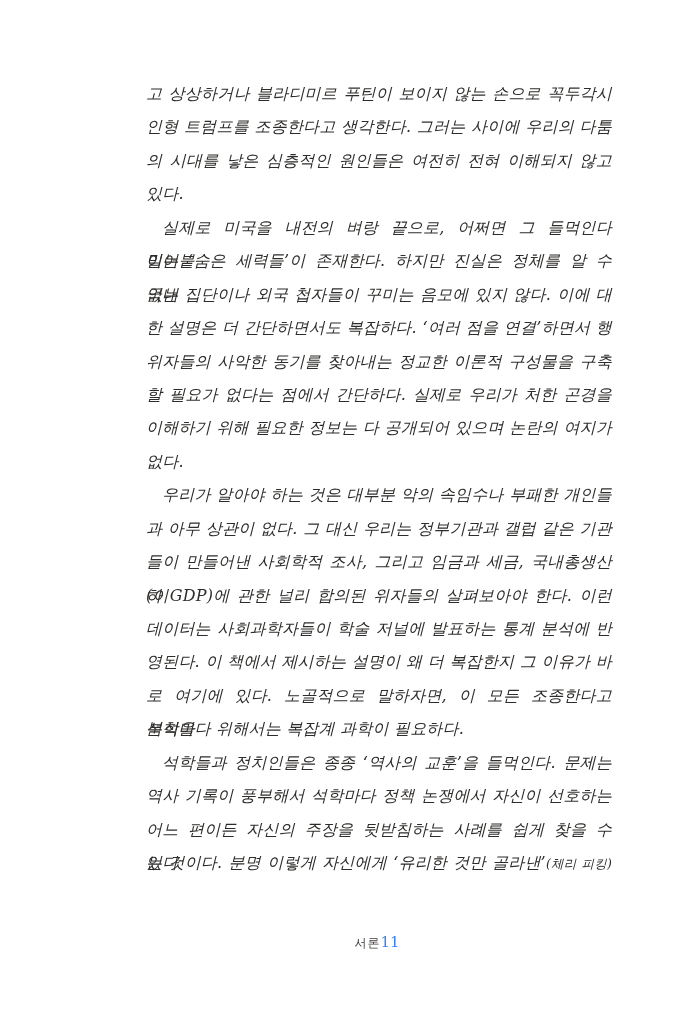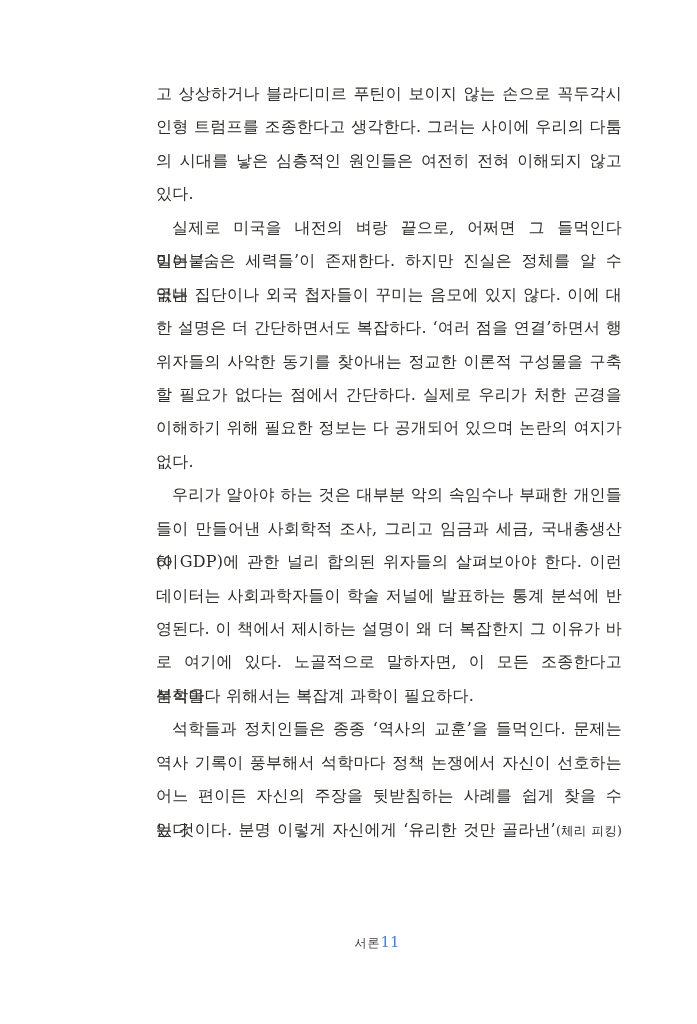--- a/index.html
+++ b/index.html
@@ -8,23 +8,24 @@
     position: relative;
     width: 697px;
     height: 1024px;
     background: #ffffff;
     font-family: "DejaVu Serif", "Liberation Serif", serif;
     color: #2e2c2a;
     overflow: hidden;
   }
   .text-block {
     position: absolute;
-    left: 156px;
+    left: 146px;
     top: 77px;
     width: 466px;
+    font-style: italic;
   }
   .line {
     font-size: 16px;
     line-height: 33.45px;
     height: 33.45px;
     text-align: justify;
     text-align-last: justify;
     word-break: keep-all;
     letter-spacing: 0.2px;
   }
@@ -54,20 +55,21 @@
     <p class="line last">있다.</p>
     <p class="line indent">실제로 미국을 내전의 벼랑 끝으로, 어쩌면 그 들먹인다 밀어붙</p>
     <p class="line">이는 ‘숨은 세력들’이 존재한다. 하지만 진실은 정체를 알 수 없는</p>
     <p class="line">국내 집단이나 외국 첩자들이 꾸미는 음모에 있지 않다. 이에 대</p>
     <p class="line">한 설명은 더 간단하면서도 복잡하다. ‘여러 점을 연결’하면서 행</p>
     <p class="line">위자들의 사악한 동기를 찾아내는 정교한 이론적 구성물을 구축</p>
     <p class="line">할 필요가 없다는 점에서 간단하다. 실제로 우리가 처한 곤경을</p>
     <p class="line">이해하기 위해 필요한 정보는 다 공개되어 있으며 논란의 여지가</p>
     <p class="line last">없다.</p>
     <p class="line indent">우리가 알아야 하는 것은 대부분 악의 속임수나 부패한 개인들</p>
+    <p class="line">과 아무 상관이 없다. 그 대신 우리는 정부기관과 갤럽 같은 기관</p>
     <p class="line">들이 만들어낸 사회학적 조사, 그리고 임금과 세금, 국내총생산(이</p>
     <p class="line">하 GDP)에 관한 널리 합의된 위자들의 살펴보아야 한다. 이런</p>
     <p class="line">데이터는 사회과학자들이 학술 저널에 발표하는 통계 분석에 반</p>
     <p class="line">영된다. 이 책에서 제시하는 설명이 왜 더 복잡한지 그 이유가 바</p>
     <p class="line">로 여기에 있다. 노골적으로 말하자면, 이 모든 조종한다고 분석을</p>
     <p class="line last">석학마다 위해서는 복잡계 과학이 필요하다.</p>
     <p class="line indent">석학들과 정치인들은 종종 ‘역사의 교훈’을 들먹인다. 문제는</p>
     <p class="line">역사 기록이 풍부해서 석학마다 정책 논쟁에서 자신이 선호하는</p>
     <p class="line">어느 편이든 자신의 주장을 뒷받침하는 사례를 쉽게 찾을 수 있다</p>
     <p class="line"><span>는 것이다. 분명 이렇게 자신에게 ‘유리한 것만 골라낸’</span><span class="annotation">(체리 피킹)</span></p>

